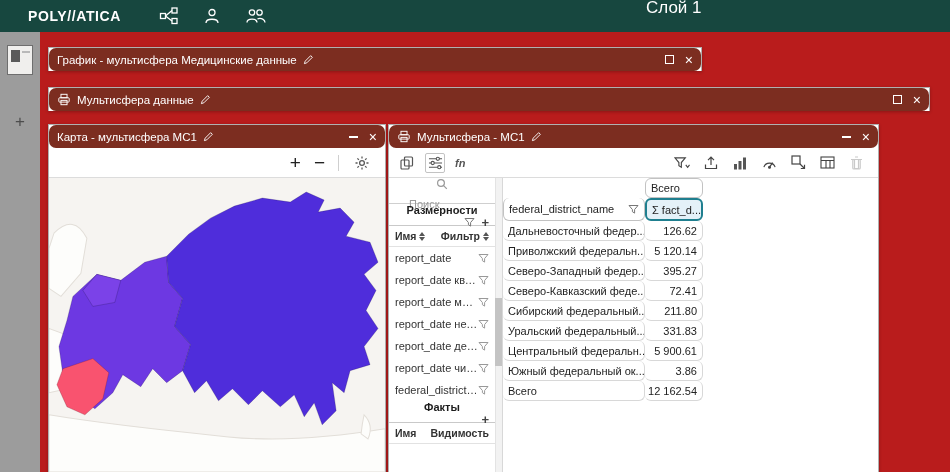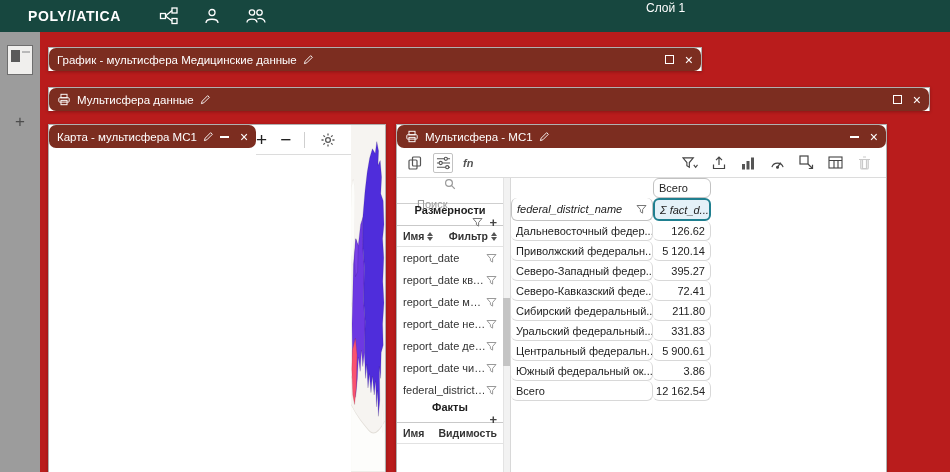--- a/index.html
+++ b/index.html
@@ -4,43 +4,43 @@
 <style>
   html,body{margin:0;padding:0;background:#fff;font-family:"Liberation Sans",sans-serif;}
   *{box-sizing:border-box;}
   .screen{position:relative;width:950px;height:472px;background:#b91c1c;overflow:hidden;font-size:11px;color:#222;}
 
   
   .topbar{position:absolute;left:0;top:0;width:950px;height:32px;background:var(--topbar_bg,#17473f);display:flex;align-items:center;color:#fff;}
   .logo{margin-left:28px;font-weight:bold;font-size:14px;letter-spacing:.6px;white-space:nowrap;}
   .topbar-icons{display:flex;gap:24px;margin-left:38px;align-items:center;}
   .tb-icon svg{display:block;}
-  .layer-label{position:absolute;left:646px;top:0;height:15px;display:flex;align-items:center;font-size:12px;}
+  .layer-label{position:absolute;left:646px;top:0;height:15px;display:flex;align-items:center;font-size:17px;}
 
   
   .rail{position:absolute;left:0;top:32px;width:40px;height:440px;background:#9c9c9c;}
   .rail-thumb{position:absolute;left:7px;top:13px;width:26px;height:30px;background:#f0efed;border:1px solid #6e6e6e;}
   .rt-inner{position:absolute;left:3px;top:4px;width:9px;height:12px;background:#5a5a5a;}
   .rt-line{position:absolute;left:14px;top:5px;width:8px;height:2px;background:#b9b9b9;}
   .rail-plus{position:absolute;left:0;top:80px;width:40px;text-align:center;color:#4d4d4d;font-size:17px;cursor:pointer;}
 
   
   .win{position:absolute;border:1px solid #b0b0b0;box-shadow:0 1px 3px rgba(0,0,0,.25);background:#fff;}
   .titlebar{height:23px;background:var(--titlebar_bg,#7c2d20);color:#fff;display:flex;align-items:center;padding:0 8px;gap:6px;font-size:11.5px;white-space:nowrap;border-radius:7px;}
   .wtitle{overflow:hidden;text-overflow:ellipsis;}
   .controls{margin-left:auto;display:flex;align-items:center;gap:11px;}
   .ctl-max{width:9px;height:9px;border:1.5px solid #fff;display:inline-block;}
   .ctl-min{width:9px;height:2px;background:#fff;display:inline-block;}
   .ctl-close{font-size:14px;line-height:1;cursor:pointer;}
   .edit-icon svg,.printer-icon svg{display:block;}
 
   .win-chart{left:48px;top:47px;width:654px;border-bottom:none;}
   .win-medical{left:48px;top:87px;width:882px;border-bottom:none;}
-  .win-map{left:48px;top:124px;width:338px;height:349px;display:flex;flex-direction:row;}
-  .win-ms{left:396px;top:124px;width:491px;height:349px;display:flex;flex-direction:column;}
+  .win-map{left:48px;top:124px;width:338px;height:349px;display:flex;flex-direction:column;}
+  .win-ms{left:388px;top:124px;width:491px;height:349px;display:flex;flex-direction:column;}
 
   
   .toolbar{height:30px;background:#fff;border-bottom:1px solid #dcdcdc;display:flex;align-items:center;flex:0 0 30px;}
   .map-toolbar{justify-content:flex-end;gap:13px;padding-right:13px;}
   .zoom-glyph{font-size:19px;color:#222;line-height:1;cursor:pointer;font-weight:300;}
   .tb-divider{width:1px;height:16px;background:#cfcfcf;}
   .ms-toolbar{padding:0 8px;gap:8px;}
   .dims-btn{display:flex;align-items:center;gap:6px;border:1px solid #9cb9b1;background:#fff;padding:3px 8px;font-size:11px;color:#333;cursor:pointer;font-family:inherit;}
   .tool-icon{display:inline-flex;align-items:center;justify-content:center;width:20px;height:20px;cursor:pointer;}
   .tool-icon.boxed{border:1px solid #c3c3c3;border-radius:2px;}
@@ -81,21 +81,21 @@
 
   
   .table-panel{flex:1;background:#fff;overflow:hidden;}
   .trow{display:flex;}
   .tc{display:flex;align-items:center;padding:0 5px;border-right:1px solid #d8d8d8;border-bottom:1px solid #d8d8d8;overflow:hidden;white-space:nowrap;border-radius:6px;}
   .name-c{width:142px;flex:0 0 142px;}
   .val-c{width:58px;flex:0 0 58px;justify-content:flex-end;}
   .thead1{height:20px;}
   .thead1 .name-c{border:none;}
   .top-hdr{height:20px;border:1px solid #c2c2c2;justify-content:flex-start;}
-  .thead2{height:23px;font-style:italic;}
+  .thead2{height:23px;}
   .dim-hdr{border:1px solid #c2c2c2;border-top:none;justify-content:space-between;color:#222;}
   .fact-hdr{border:2px solid var(--fact_cell_border,#1f7f8f);background:var(--fact_cell_bg,#e4f1f8);justify-content:flex-start;color:#222;}
   .drow{height:20px;}
   .drow .name-c{color:#222;}
 </style>
 </head>
 <body>
 
 <div class="screen">
 

